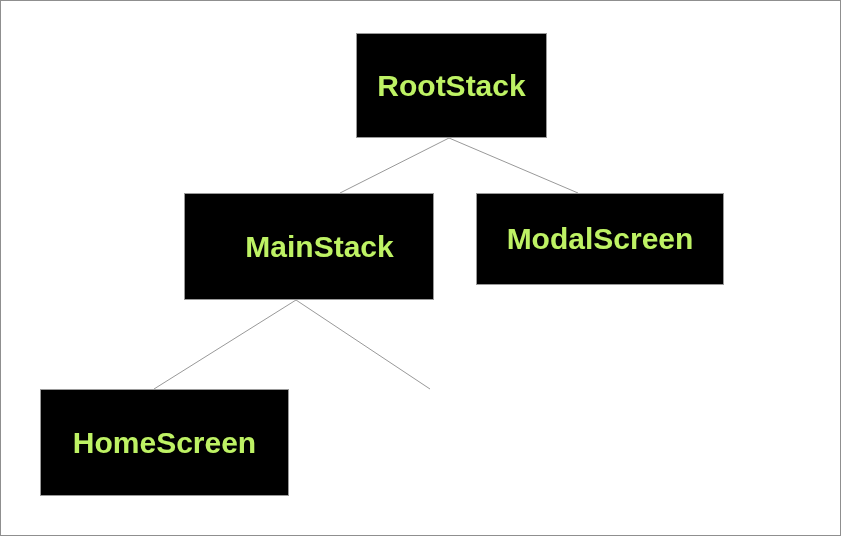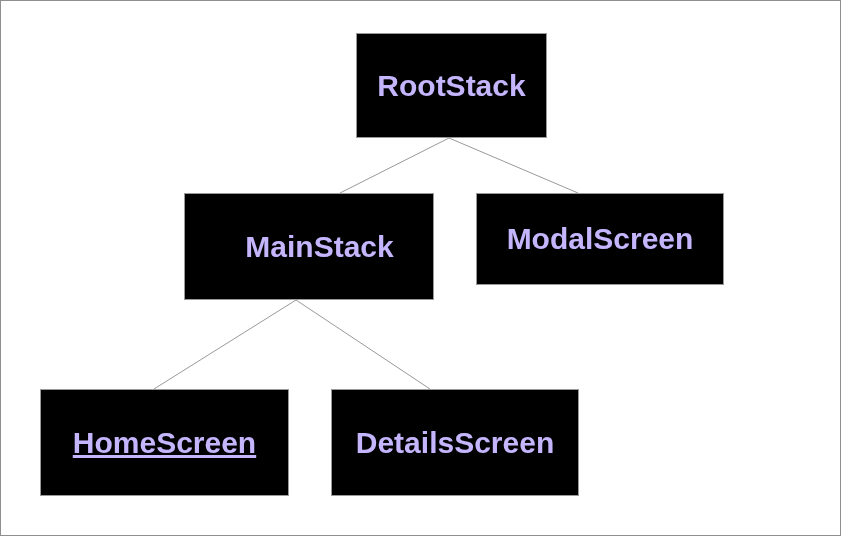--- a/index.html
+++ b/index.html
@@ -28,34 +28,34 @@
   .edges-svg line {
     stroke: #999999;
     stroke-width: 1;
     fill: none;
   }
   .node {
     position: absolute;
     box-sizing: border-box;
     background: #000000;
     border: 1px solid #999999;
-    color: #c4b5fd;
+    color: #bef264;
     font-weight: bold;
     font-size: 30px;
     display: flex;
     align-items: center;
     justify-content: center;
     text-align: center;
     white-space: nowrap;
   }
   
   .node-rootstack     { left: 355px; top: 32px;  width: 191px; height: 105px; }
   .node-mainstack     { left: 183px; top: 192px; width: 250px; height: 107px; padding-left: 21px; }
   .node-modalscreen   { left: 475px; top: 192px; width: 248px; height: 92px; }
-  .node-homescreen    { left: 39px;  top: 388px; width: 249px; height: 107px; text-decoration: underline; }
+  .node-homescreen    { left: 39px;  top: 388px; width: 249px; height: 107px; }
   .node-detailsscreen { left: 330px; top: 388px; width: 248px; height: 107px; }
 </style>
 </head>
 <body>
 
 <div class="canvas">
 
   <svg class="edges-svg" viewBox="0 0 841 536" xmlns="http://www.w3.org/2000/svg" aria-hidden="true">
     <line x1="448" y1="137" x2="339" y2="192"></line>
     <line x1="448" y1="137" x2="577" y2="192"></line>
@@ -72,17 +72,14 @@
   </div>
 
   <div class="node node-modalscreen">
     <span>ModalScreen</span>
   </div>
 
   <div class="node node-homescreen">
     <span>HomeScreen</span>
   </div>
 
-  <div class="node node-detailsscreen">
-    <span>DetailsScreen</span>
-  </div>
 
 </div>
 
 </body></html>

